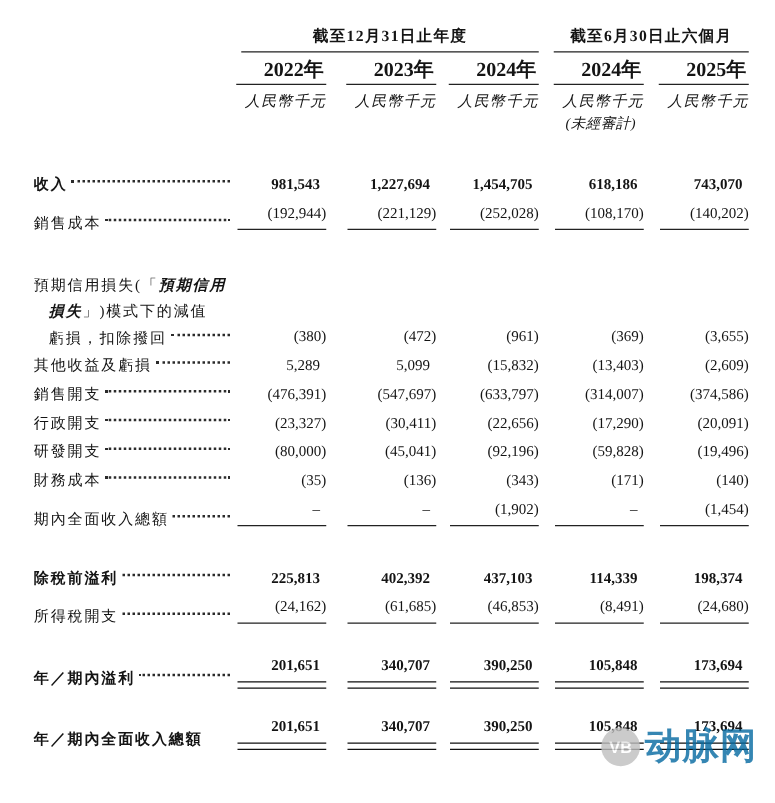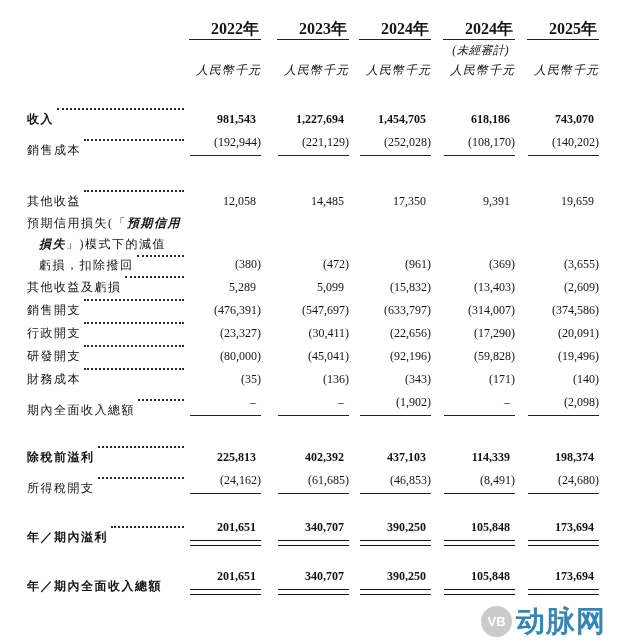--- a/index.html
+++ b/index.html
@@ -34,33 +34,33 @@
   .note{
     text-align:right;font-style:italic;font-size:11.5px;letter-spacing:0.5px;
     padding:3px 6px 0 0;line-height:14px;white-space:nowrap;
   }
 
   
   td.lbl{font-size:12px;letter-spacing:1.5px;}
   .lline{line-height:23px;white-space:nowrap;}
   .ml .lline{line-height:21px;}
   .lline.indent{padding-left:12px;}
-  .lline.flex{display:flex;align-items:flex-start;}
+  .lline.flex{display:flex;align-items:center;}
   .dots{flex:1;margin:0 1px 5px 3px;border-bottom:2px dotted #2b2b2b;min-width:8px;}
   .b{font-weight:bold;font-style:italic;}
   tr.bold td{font-weight:bold;}
   td.val{text-align:right;font-size:12px;line-height:23px;white-space:nowrap;}
   td.val span.np{padding-right:5px;}
   .rule{width:71px;margin:1px 0 6px auto;}
   .rule.single{border-bottom:1.2px solid #222;height:0;}
   .rule.double{height:4px;border-top:1.8px solid #111;border-bottom:1.8px solid #111;margin-bottom:3px;}
 
   
   .wm{
-    position:absolute;left:481px;top:592px;display:flex;align-items:center;gap:4px;
+    position:absolute;left:481px;top:568px;display:flex;align-items:center;gap:4px;
     opacity:0.8;pointer-events:none;
   }
   .wm-logo{
     width:31px;height:31px;border-radius:50%;background:#bfbfbf;color:#ffffff;
     display:flex;align-items:center;justify-content:center;
     font-family:"Liberation Sans","DejaVu Sans",sans-serif;
     font-weight:bold;font-size:13px;letter-spacing:0;
   }
   .wm-text{
     font-family:"Liberation Sans","DejaVu Sans",sans-serif;
@@ -78,52 +78,61 @@
       <col class="c-label">
         <col class="c1">
         <col class="c2">
         <col class="c3">
         <col class="c4">
         <col class="c5">
     </colgroup>
     <tbody>
       <tr>
         <td></td>
+        <td colspan="3">
+          <div class="grp">截至12月31日止年度</div>
+        </td>
+        <td colspan="2">
+          <div class="grp g2">截至6月30日止六個月</div>
+        </td>
+      </tr>
+      <tr>
+        <td></td>
       <td>
             <div class="yl">2022年</div>
           </td>
           <td>
             <div class="yl">2023年</div>
           </td>
           <td>
             <div class="yl">2024年</div>
           </td>
           <td>
             <div class="yl">2024年</div>
           </td>
           <td>
             <div class="yl">2025年</div>
           </td>
+        </tr>
+      <tr>
+        <td></td>
+      <td class="unit">人民幣千元</td>
+          <td class="unit">人民幣千元</td>
+          <td class="unit">人民幣千元</td>
+          <td class="unit">人民幣千元</td>
+          <td class="unit">人民幣千元</td>
         </tr>
       <tr>
         <td></td>
       <td class="note"></td>
           <td class="note"></td>
           <td class="note"></td>
           <td class="note">(未經審計)</td>
           <td class="note"></td>
         </tr>
-      <tr>
-        <td></td>
-      <td class="unit">人民幣千元</td>
-          <td class="unit">人民幣千元</td>
-          <td class="unit">人民幣千元</td>
-          <td class="unit">人民幣千元</td>
-          <td class="unit">人民幣千元</td>
-        </tr>
     </tbody>
     <tbody>
         <tr>
           <td colspan="6" style="height: 30px;"></td>
         </tr>
         <tr class="bold">
           <td class="lbl">
             <div class="lline flex">
               <span>收入</span>
               <span class="dots"></span>
@@ -144,33 +153,20 @@
           </td>
           <td class="val"><span>(192,944)</span><div class="rule single"></div></td>
           <td class="val"><span>(221,129)</span><div class="rule single"></div></td>
           <td class="val"><span>(252,028)</span><div class="rule single"></div></td>
           <td class="val"><span>(108,170)</span><div class="rule single"></div></td>
           <td class="val"><span>(140,202)</span><div class="rule single"></div></td>
         </tr>
         <tr>
           <td colspan="6" style="height: 28px;"></td>
         </tr>
-        <tr>
-          <td class="lbl">
-            <div class="lline flex">
-              <span>其他收益</span>
-              <span class="dots"></span>
-            </div>
-          </td>
-          <td class="val"><span class="np">12,058</span></td>
-          <td class="val"><span class="np">14,485</span></td>
-          <td class="val"><span class="np">17,350</span></td>
-          <td class="val"><span class="np">9,391</span></td>
-          <td class="val"><span class="np">19,659</span></td>
-        </tr>
         <tr class="ml">
           <td class="lbl">
             <div class="lline"><span>預期信用損失(「</span><span class="b">預期信用</span></div>
             <div class="lline indent"><span class="b">損失</span><span>」)模式下的減值</span></div>
             <div class="lline indent flex">
               <span>虧損，扣除撥回</span>
               <span class="dots"></span>
             </div>
           </td>
           <td class="val"><span>(380)</span></td>
@@ -248,21 +244,21 @@
           <td class="lbl">
             <div class="lline flex">
               <span>期內全面收入總額</span>
               <span class="dots"></span>
             </div>
           </td>
           <td class="val"><span class="np">–</span><div class="rule single"></div></td>
           <td class="val"><span class="np">–</span><div class="rule single"></div></td>
           <td class="val"><span>(1,902)</span><div class="rule single"></div></td>
           <td class="val"><span class="np">–</span><div class="rule single"></div></td>
-          <td class="val"><span>(2,098)</span><div class="rule single"></div></td>
+          <td class="val"><span>(1,454)</span><div class="rule single"></div></td>
         </tr>
         <tr>
           <td colspan="6" style="height: 24px;"></td>
         </tr>
         <tr class="bold">
           <td class="lbl">
             <div class="lline flex">
               <span>除稅前溢利</span>
               <span class="dots"></span>
             </div>

